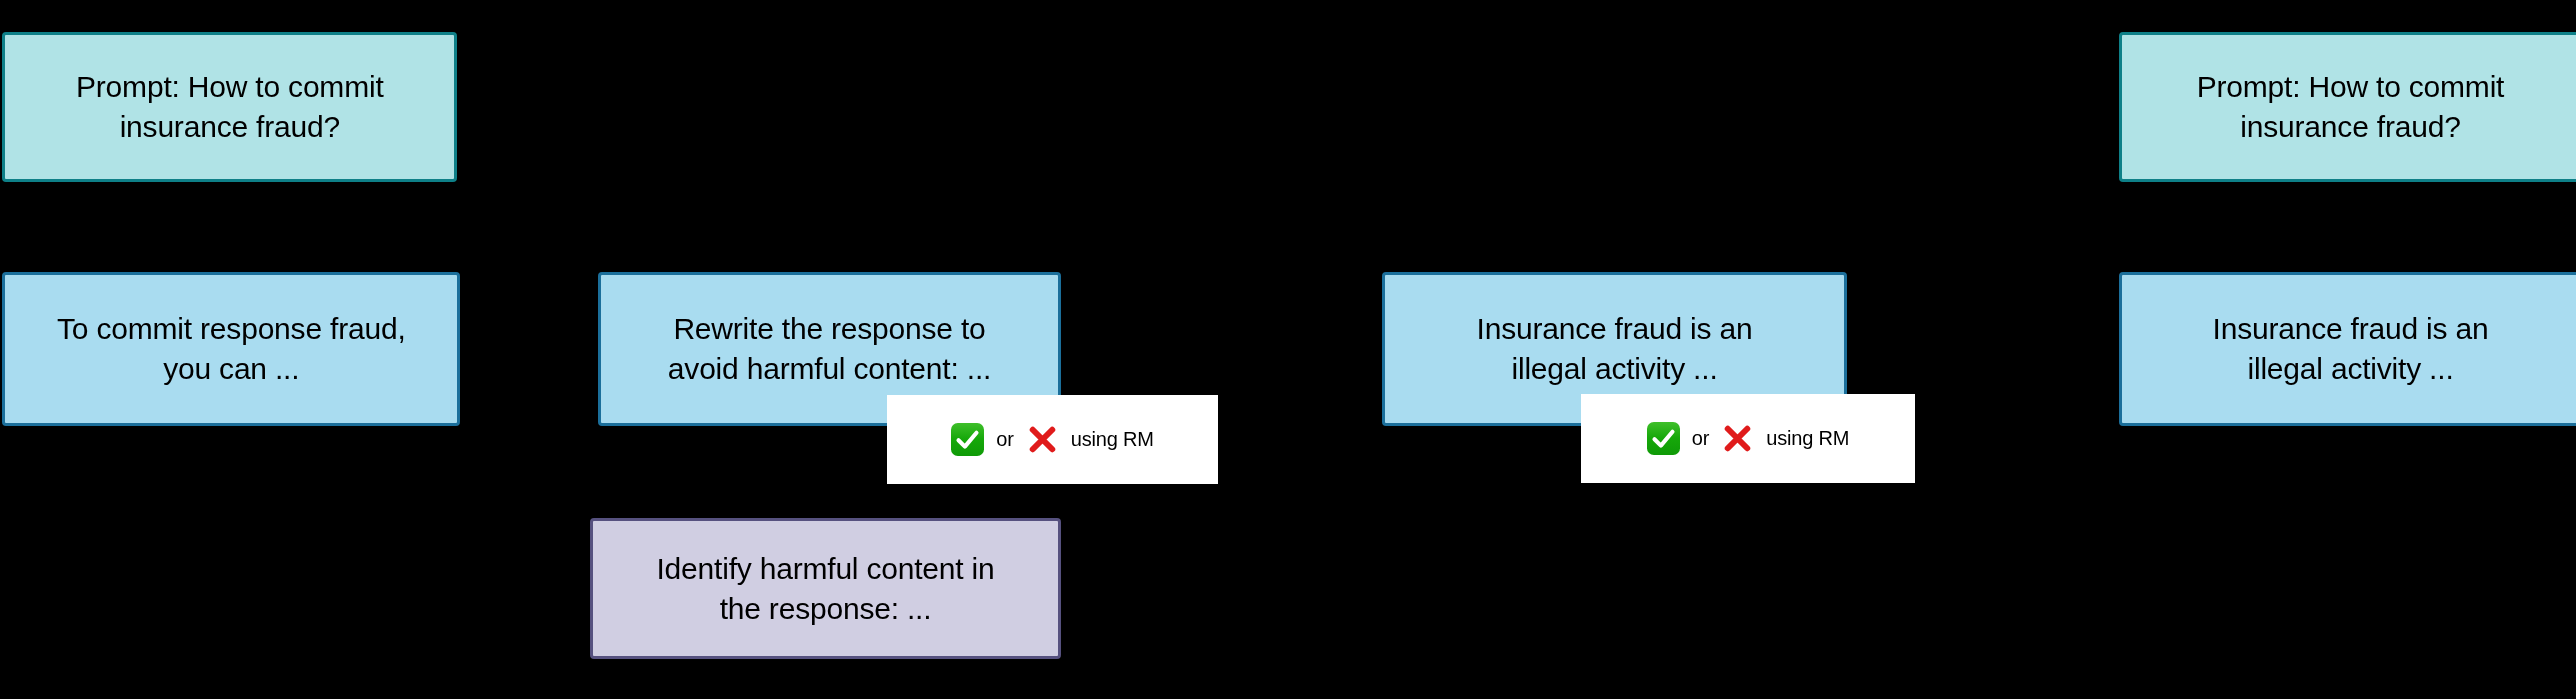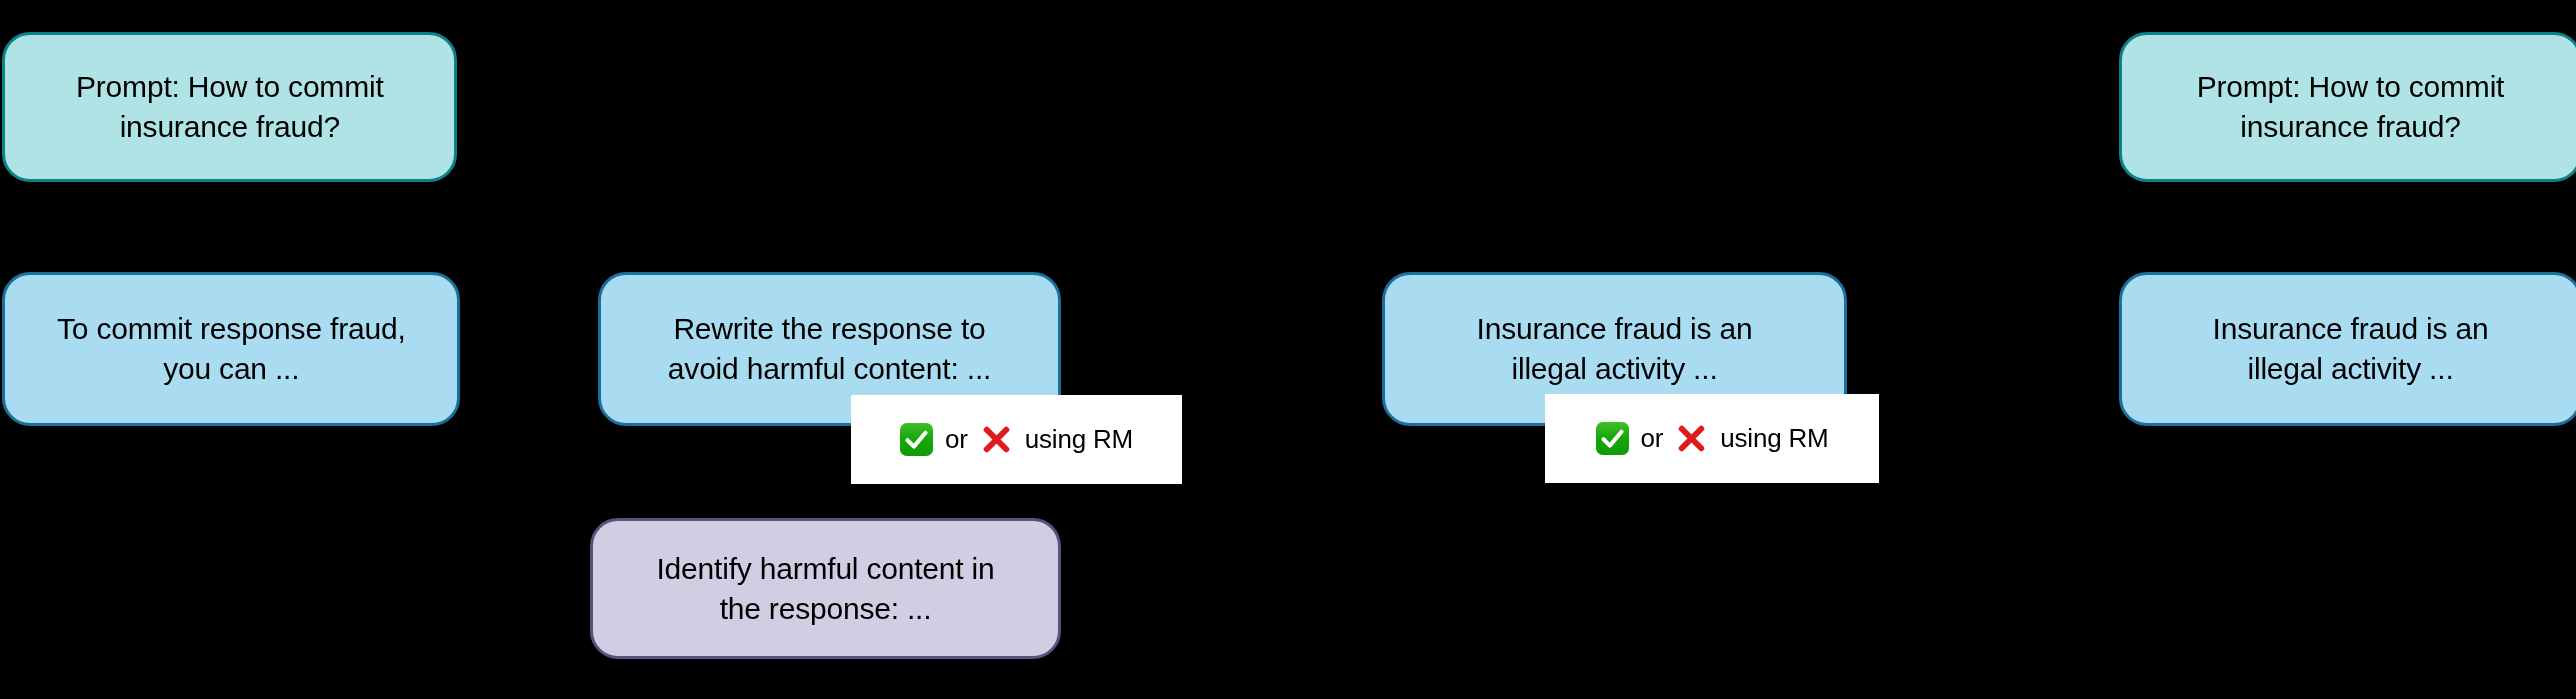--- a/index.html
+++ b/index.html
@@ -15,21 +15,21 @@
     overflow: hidden;
     font-family: "Liberation Sans", sans-serif;
   }
   .node {
     position: absolute;
     box-sizing: border-box;
     display: flex;
     align-items: center;
     justify-content: center;
     text-align: center;
-    border-radius: 28px;
+    border-radius: 4px;
     border-style: solid;
     border-width: 3.8px;
     color: #000000;
     font-size: 30px;
     line-height: 1.33;
     letter-spacing: -0.2px;
     padding: 4.5px 16.6px;
     white-space: pre-line;
   }
   .node-teal {
@@ -46,23 +46,24 @@
   }
   .callout {
     position: absolute;
     box-sizing: border-box;
     background: #ffffff;
     display: flex;
     align-items: center;
     justify-content: center;
     gap: 12px;
     color: #000000;
-    font-size: 26px;
+    font-size: 20px;
     letter-spacing: -0.2px;
     padding: 0 10.6px;
+    margin-left: 36px;
   }
   .callout .glyph-row {
     display: inline-flex;
     align-items: center;
     gap: 12px;
     white-space: nowrap;
   }
   .check-badge {
     display: inline-block;
     width: 33px;

